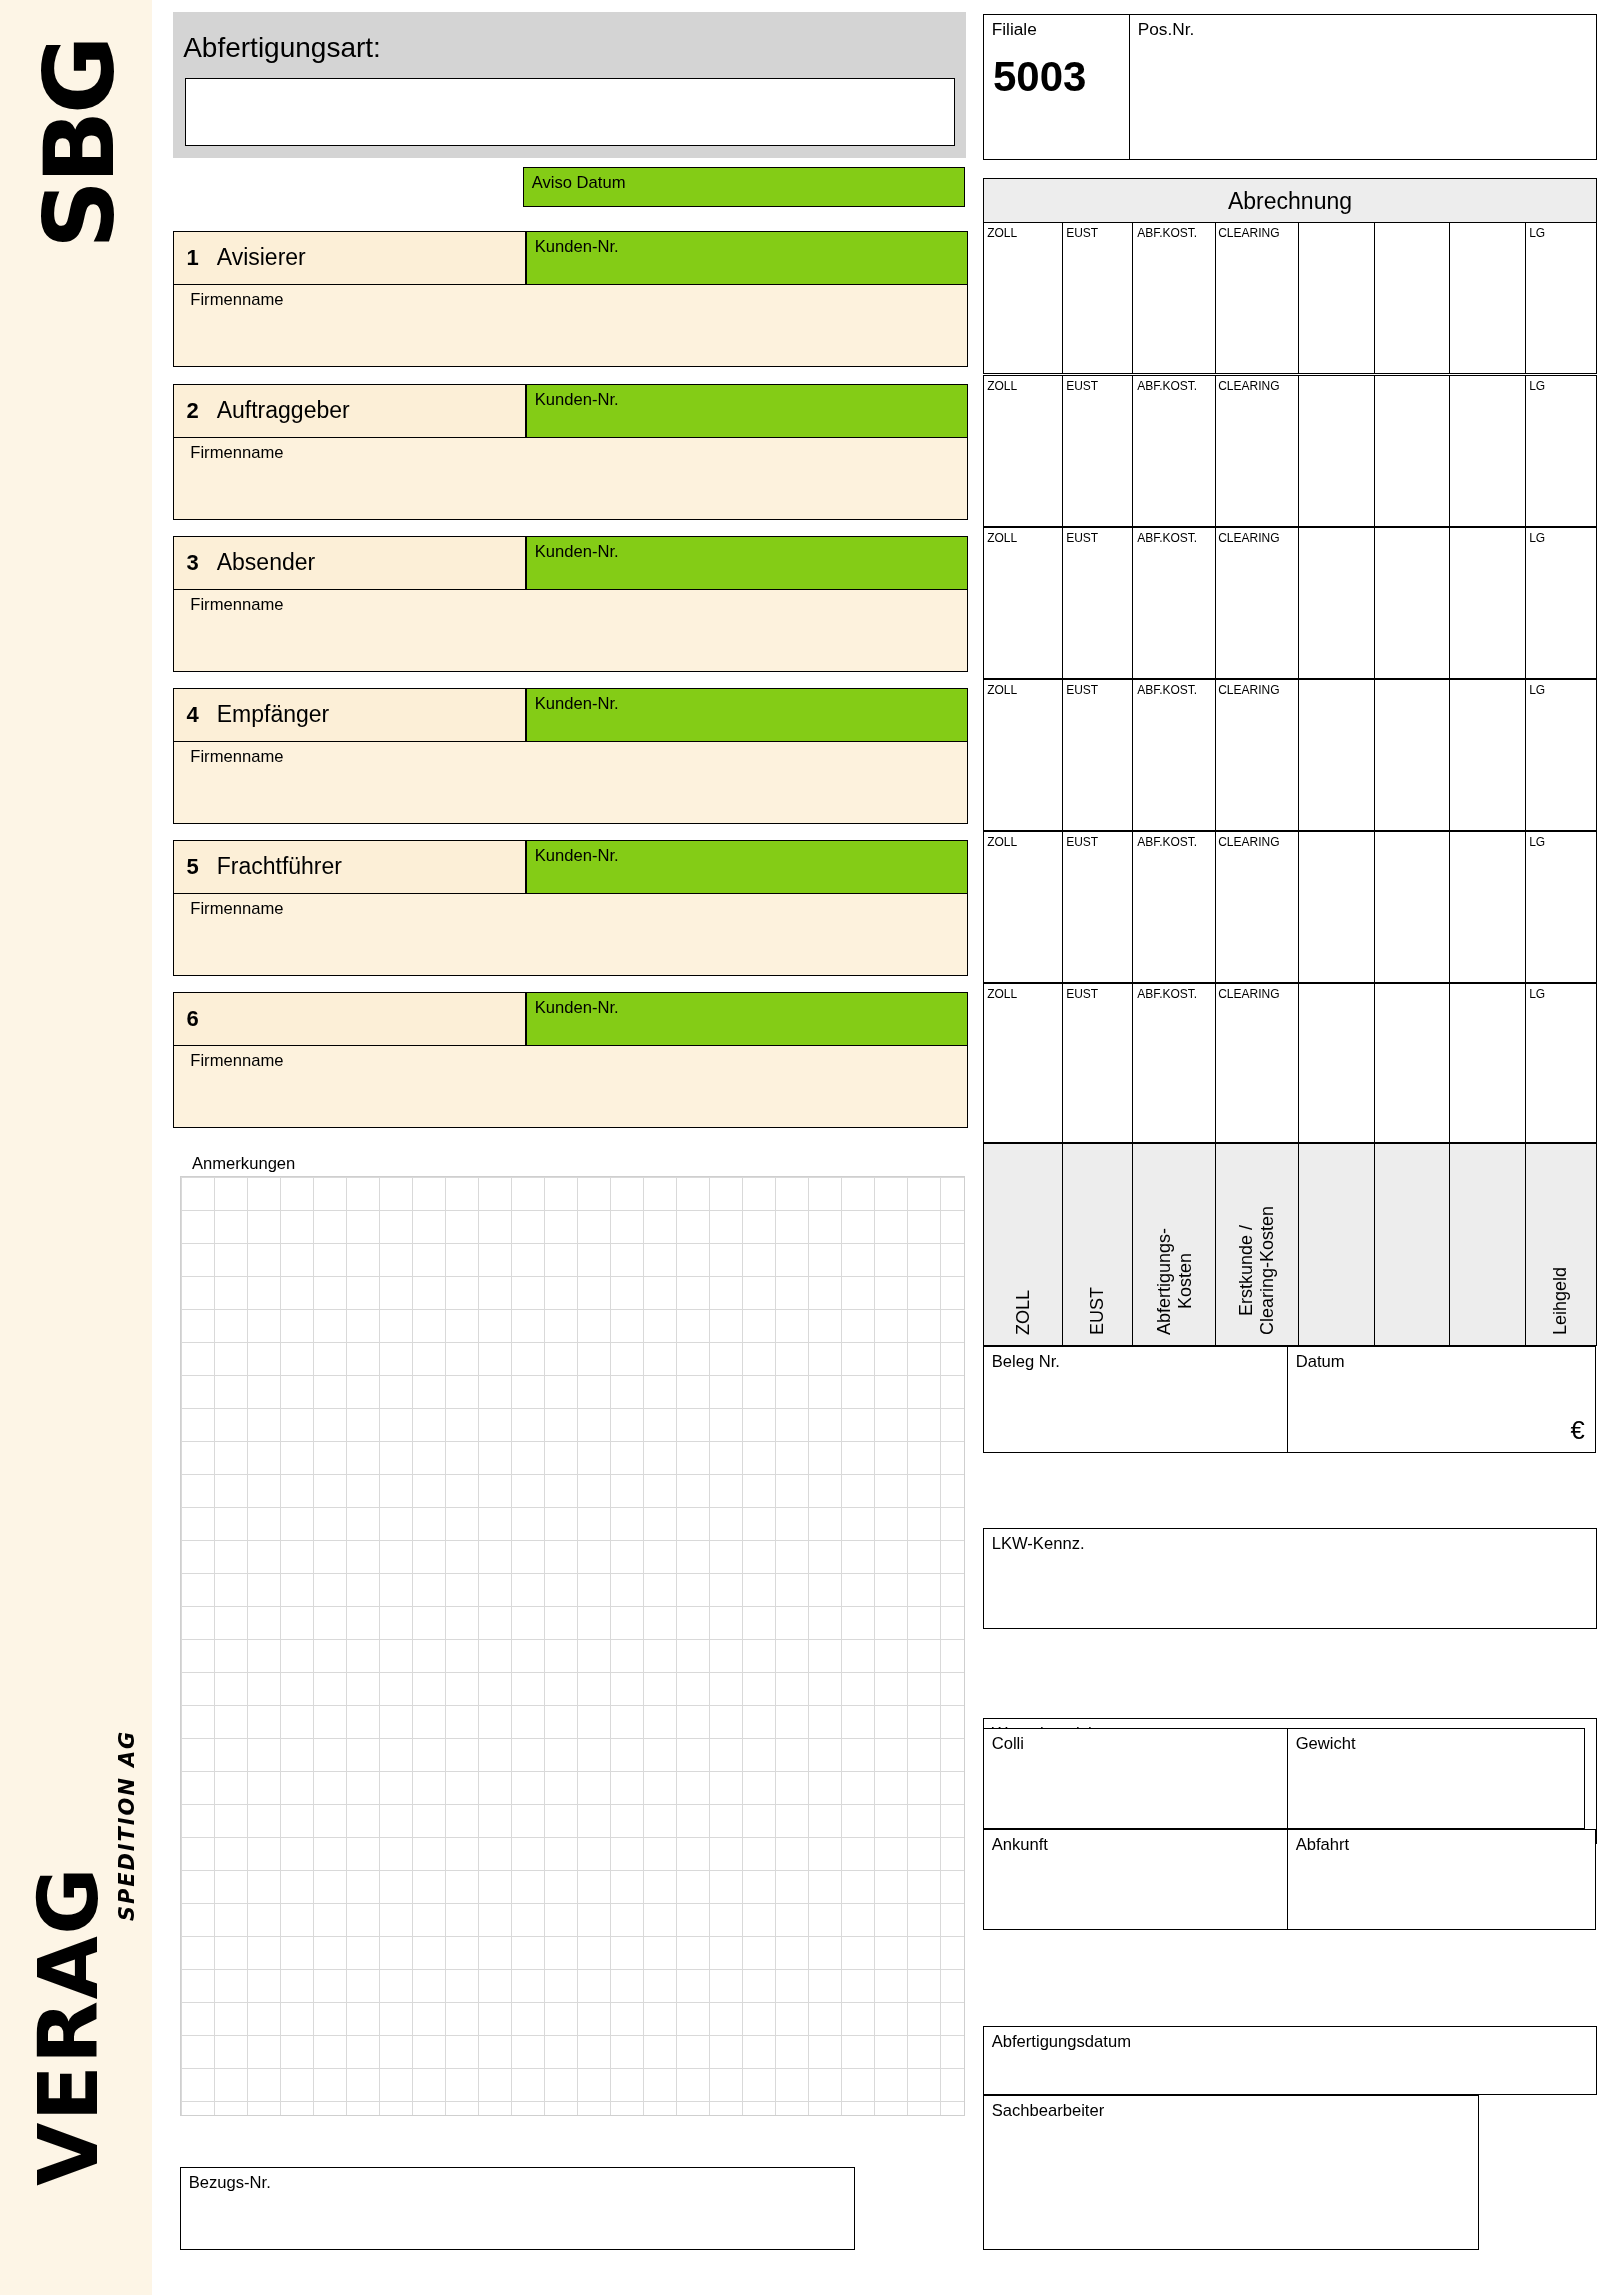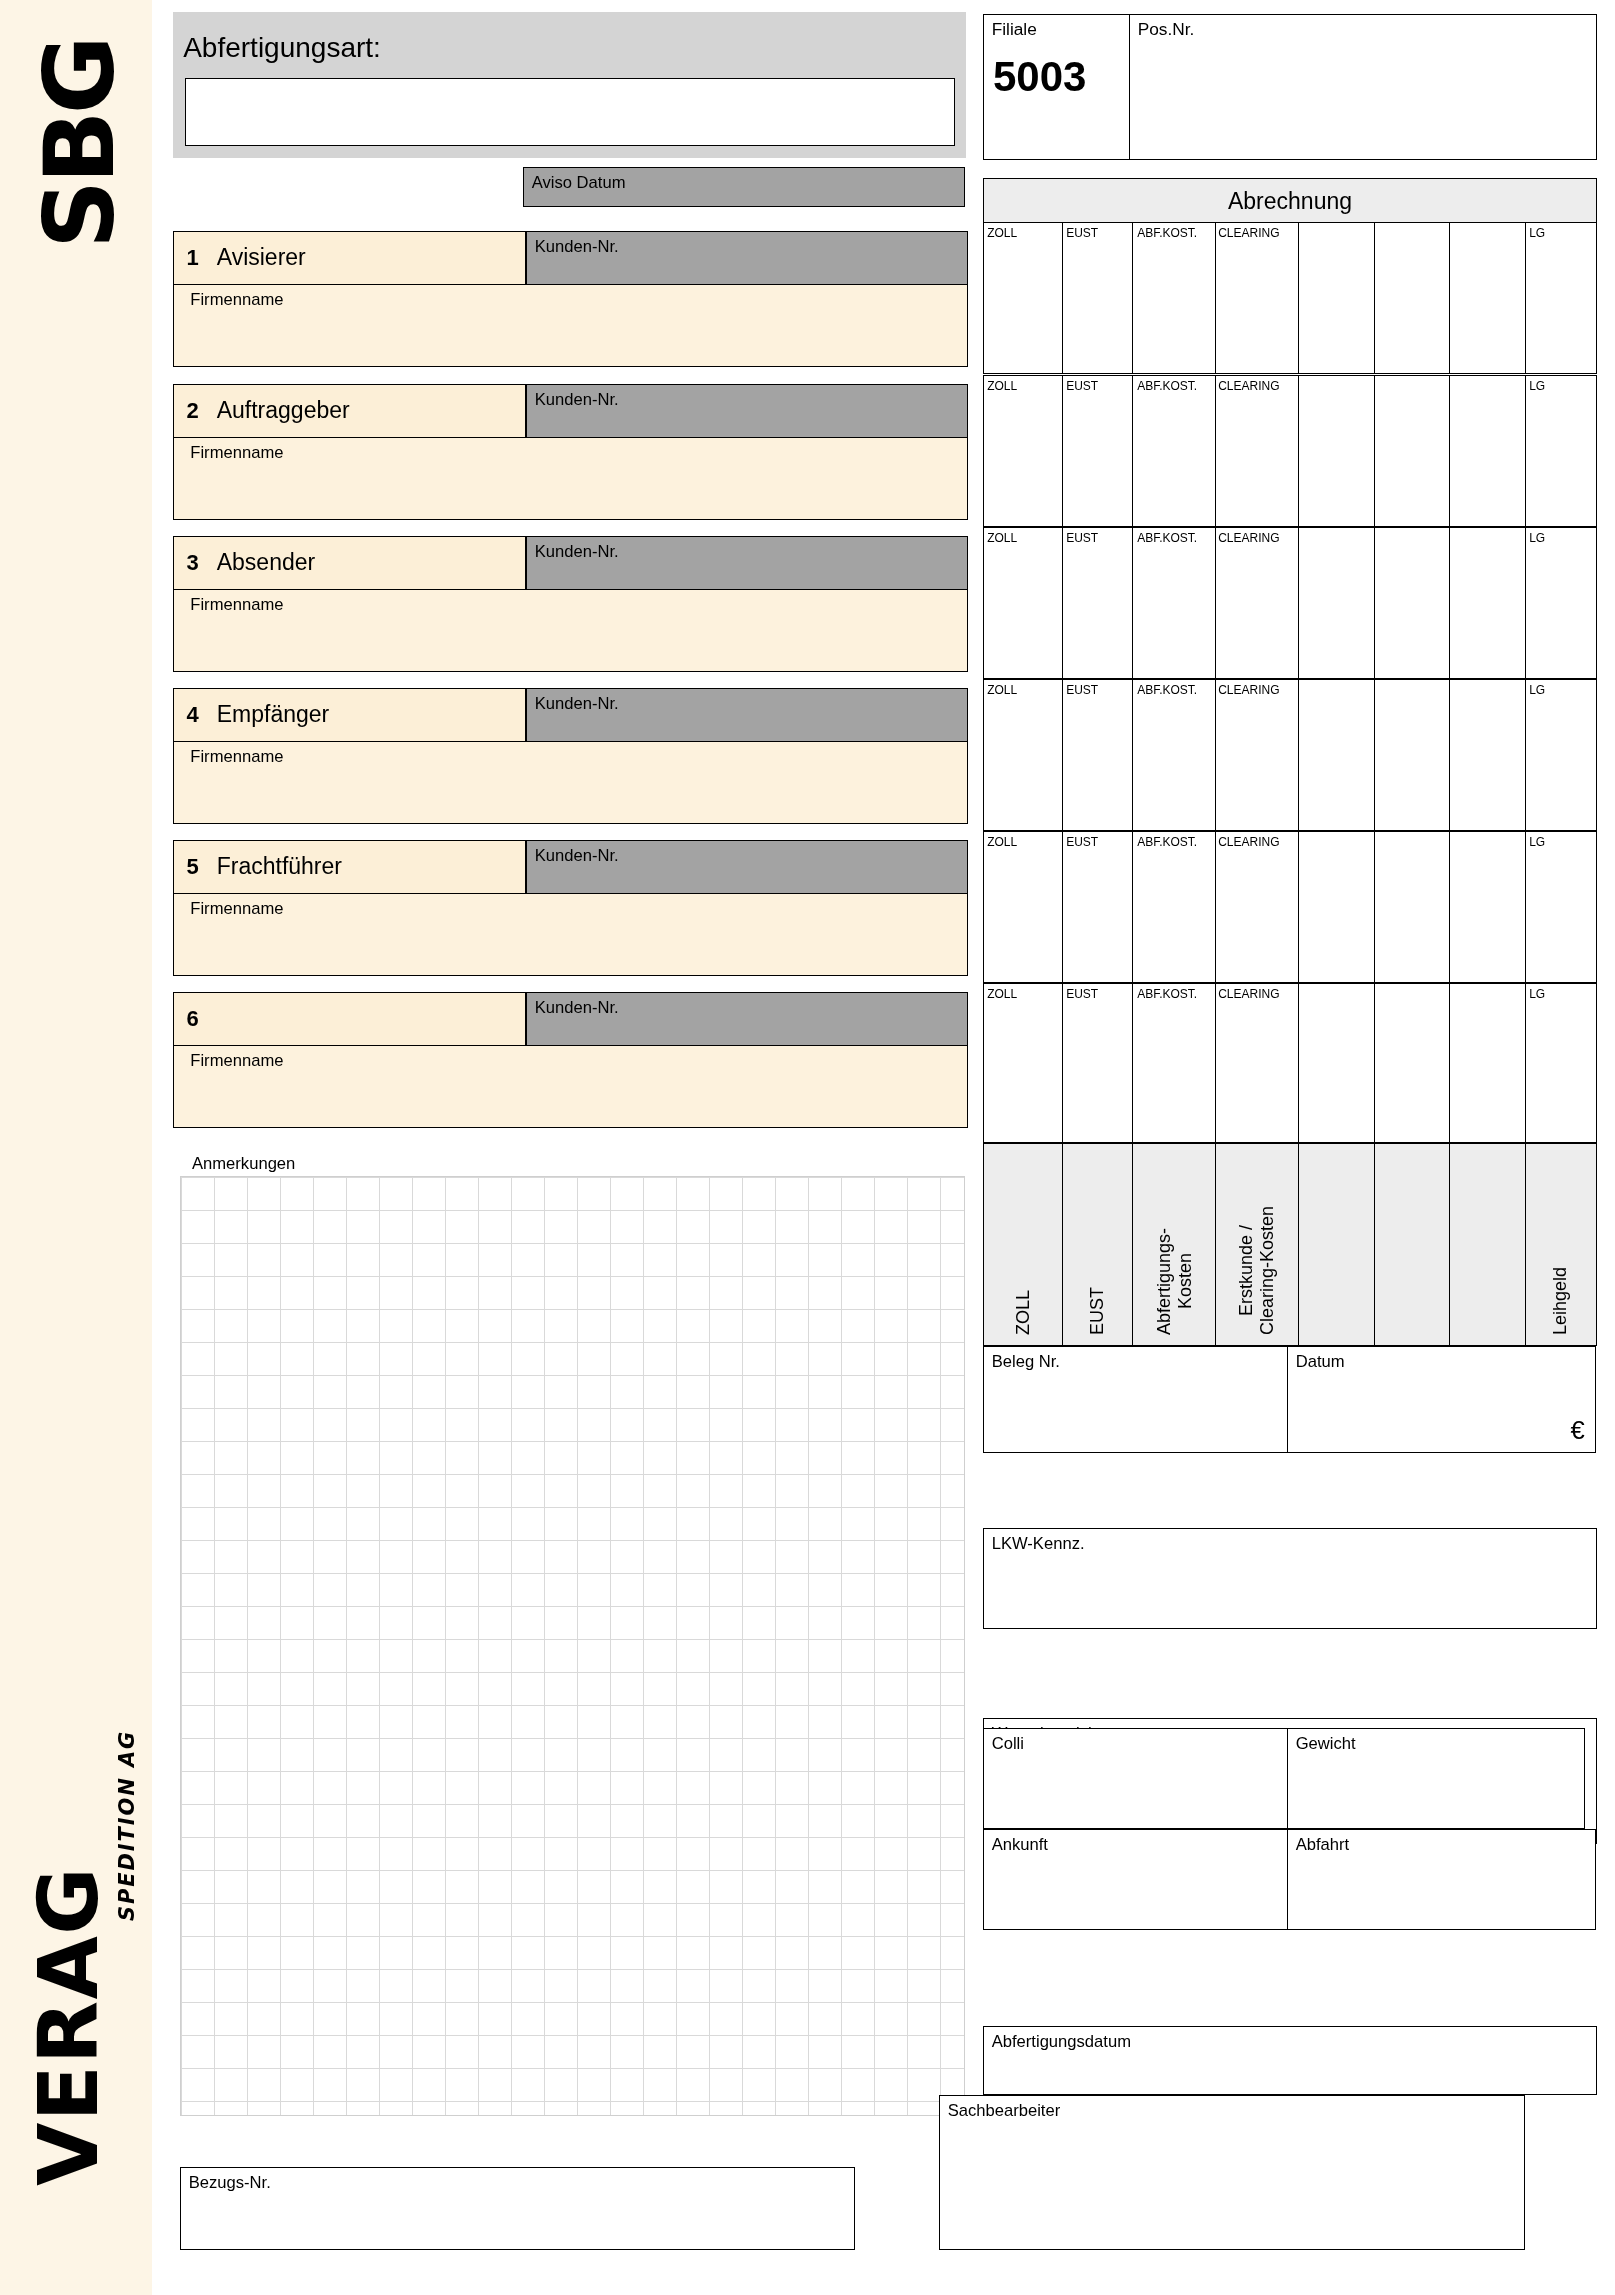--- a/index.html
+++ b/index.html
@@ -159,21 +159,21 @@
   }
   .party-title {
     position: absolute;
     font-size: 23px;
     line-height: 25.6px;
   }
   .party-kunden-cell {
     position: absolute;
     box-sizing: border-box;
     border: 1.3px solid #000;
-    background: #a3a3a3;
+    background: #84cc16;
   }
   .party-firmen-cell {
     position: absolute;
     box-sizing: border-box;
     border: 1.3px solid #000;
     background: #fdf2dd;
   }
 
   
   #abrechnung-header {
@@ -276,21 +276,21 @@
 
   
   #lkw-box { left: 983px; top: 1528px; width: 614px; height: 101px; }
   #waren-box { left: 983px; top: 1718px; width: 614px; height: 126px; }
   #colli-box { left: 983px; top: 1728px; width: 306px; height: 101px; }
   #gewicht-box { left: 1287px; top: 1728px; width: 298px; height: 101px; }
   #ankunft-box { left: 983px; top: 1829px; width: 306px; height: 101px; }
   #abfahrt-box { left: 1287px; top: 1829px; width: 309px; height: 101px; }
 
   #abfertigungsdatum-box { left: 983px; top: 2026px; width: 614px; height: 69px; }
-  #sachbearbeiter-box { left: 939px; top: 2095px; width: 586px; height: 155px; }
+  #sachbearbeiter-box { left: 983px; top: 2095px; width: 496px; height: 155px; }
 
   .field-label { left: 7.7px; top: 5.1px; font-size: 16.6px; }
 </style>
 </head>
 <body>
 
 <div id="page">
 
   <div id="brand-strip">
     <div id="sbg-logo">

